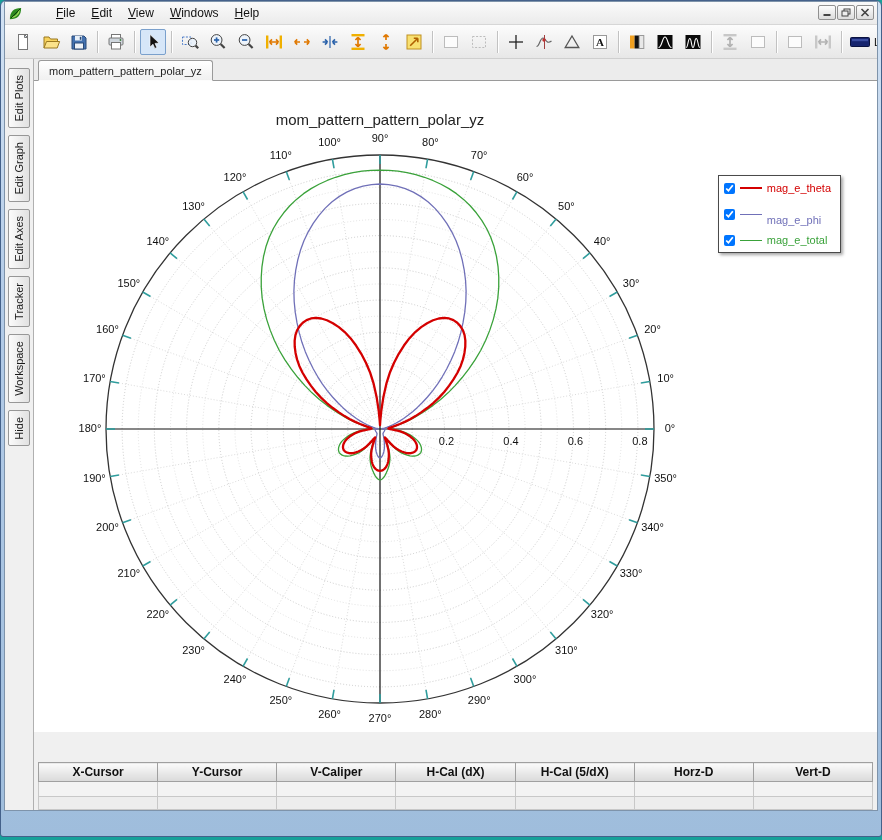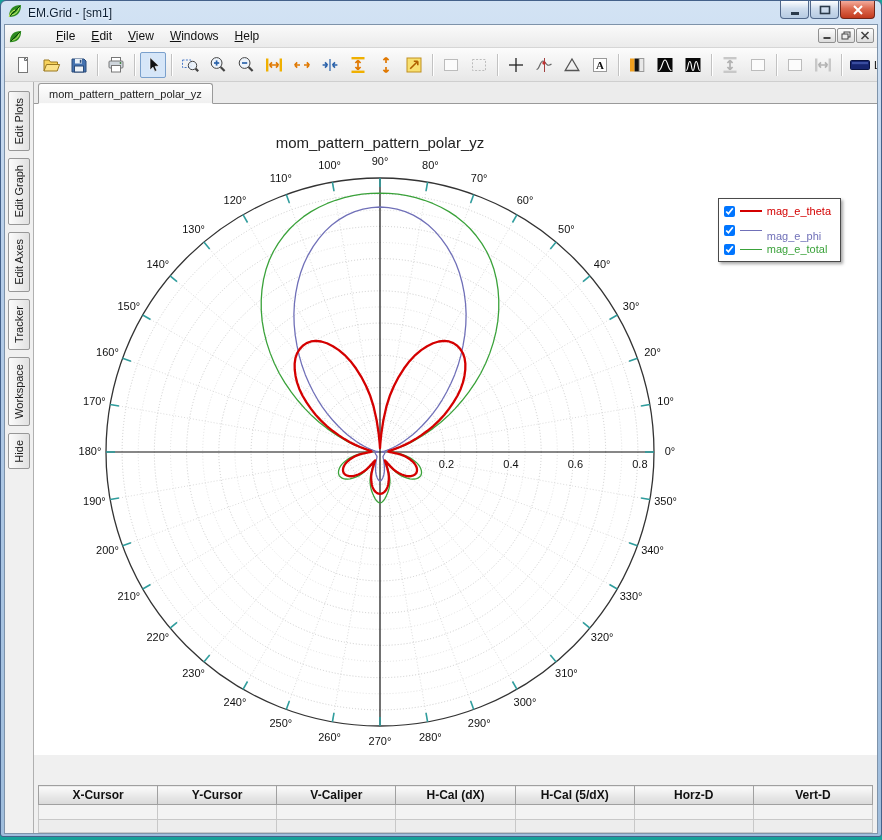--- a/index.html
+++ b/index.html
@@ -52,65 +52,37 @@
   .tabbar { height:22px; background:#ececec; border-bottom:1px solid #9a9a9a;
     display:flex; align-items:flex-end; padding-left:4px; }
   .doc-tab { height:21px; padding:0 10px; margin-bottom:-1px; position:relative; z-index:2;
     background:linear-gradient(#ffffff,#f0f0f0); border:1px solid #9a9a9a; border-bottom:1px solid #fdfdfd;
     border-radius:3px 3px 0 0; font-size:11px; color:#222;
     display:flex; align-items:center; }
   .canvas { height:651px; background:#fff; position:relative; overflow:hidden; }
   
   .legend { position:absolute; right:36px; top:94px; background:#fff;
     border:1px solid #4a4a4a; box-shadow:2px 2px 3px rgba(0,0,0,.35);
-    padding:4px 9px 4px 5px; display:flex; flex-direction:column; gap:3px; }
+    padding:4px 9px 4px 5px; display:flex; flex-direction:column; gap:10px; }
   .legend-row { display:flex; align-items:center; gap:5px; height:16px; }
   .legend-row input { width:11px; height:11px; margin:0; }
   .legend-line { width:22px; height:0; }
   .legend-label { font-size:11px; white-space:nowrap; }
   
   .readout { margin:6px 4px 0 4px; }
   .readout table { width:100%; border-collapse:collapse; table-layout:fixed;margin-top:24px; }
   .readout th { height:19px; font-size:12px; font-weight:bold; color:#111;
     background:linear-gradient(#fbfbfb,#d9d9d9); border:1px solid #a0a0a0; }
   .readout td { height:15px; background:#f3f3f3; border:1px solid #c8c8c8; }
   .readout tr.r2 td { height:13px; background:#ededed; }
 </style>
 </head>
 <body>
 
 <div class="window">
-  <div class="titlebar">
-    <span>
-      <svg width="16" height="16" viewBox="0 0 16 16">
-        <path d="M2 14 C2 6 6 2 14 2 C14 10 10 14 2 14 Z" fill="#2d8a1f"></path>
-        <path d="M4 12 C8 12 12 8 12 4" stroke="#a8e060" stroke-width="1.2" fill="none"></path>
-        <line x1="3" y1="13" x2="13" y2="3" stroke="#0a3a08" stroke-width="1"></line>
-        <path d="M2 14 C4 9 5 8 8 7" stroke="#d8f060" stroke-width="1" fill="none"></path>
-      </svg>
-    </span>
-    <span class="title-text">EM.Grid - [sm1]</span>
-    <div class="win-buttons">
-      <div class="win-btn">
-        <svg width="14" height="12" viewBox="0 0 14 12">
-            <rect x="3" y="8" width="8" height="3" fill="#2a3a4a"></rect>
-          </svg>
-      </div>
-      <div class="win-btn">
-        <svg width="14" height="12" viewBox="0 0 14 12">
-            <rect x="2.5" y="2.5" width="9" height="7" fill="none" stroke="#2a3a4a" stroke-width="1.6"></rect>
-          </svg>
-      </div>
-      <div class="win-btn close">
-        <svg width="14" height="12" viewBox="0 0 14 12">
-            <path d="M3 2 L11 10 M11 2 L3 10" stroke="#fff" stroke-width="2"></path>
-          </svg>
-      </div>
-    </div>
-  </div>
   <div class="app-body">
     <div class="menubar">
       <span style="display:flex;margin-right:2px;">
         <svg width="15" height="15" viewBox="0 0 16 16">
           <path d="M2 14 C2 6 6 2 14 2 C14 10 10 14 2 14 Z" fill="#2d8a1f"></path>
           <path d="M4 12 C8 12 12 8 12 4" stroke="#a8e060" stroke-width="1.2" fill="none"></path>
           <line x1="3" y1="13" x2="13" y2="3" stroke="#0a3a08" stroke-width="1"></line>
         </svg>
       </span>
       <div id="menu-items" style="display:flex;">

